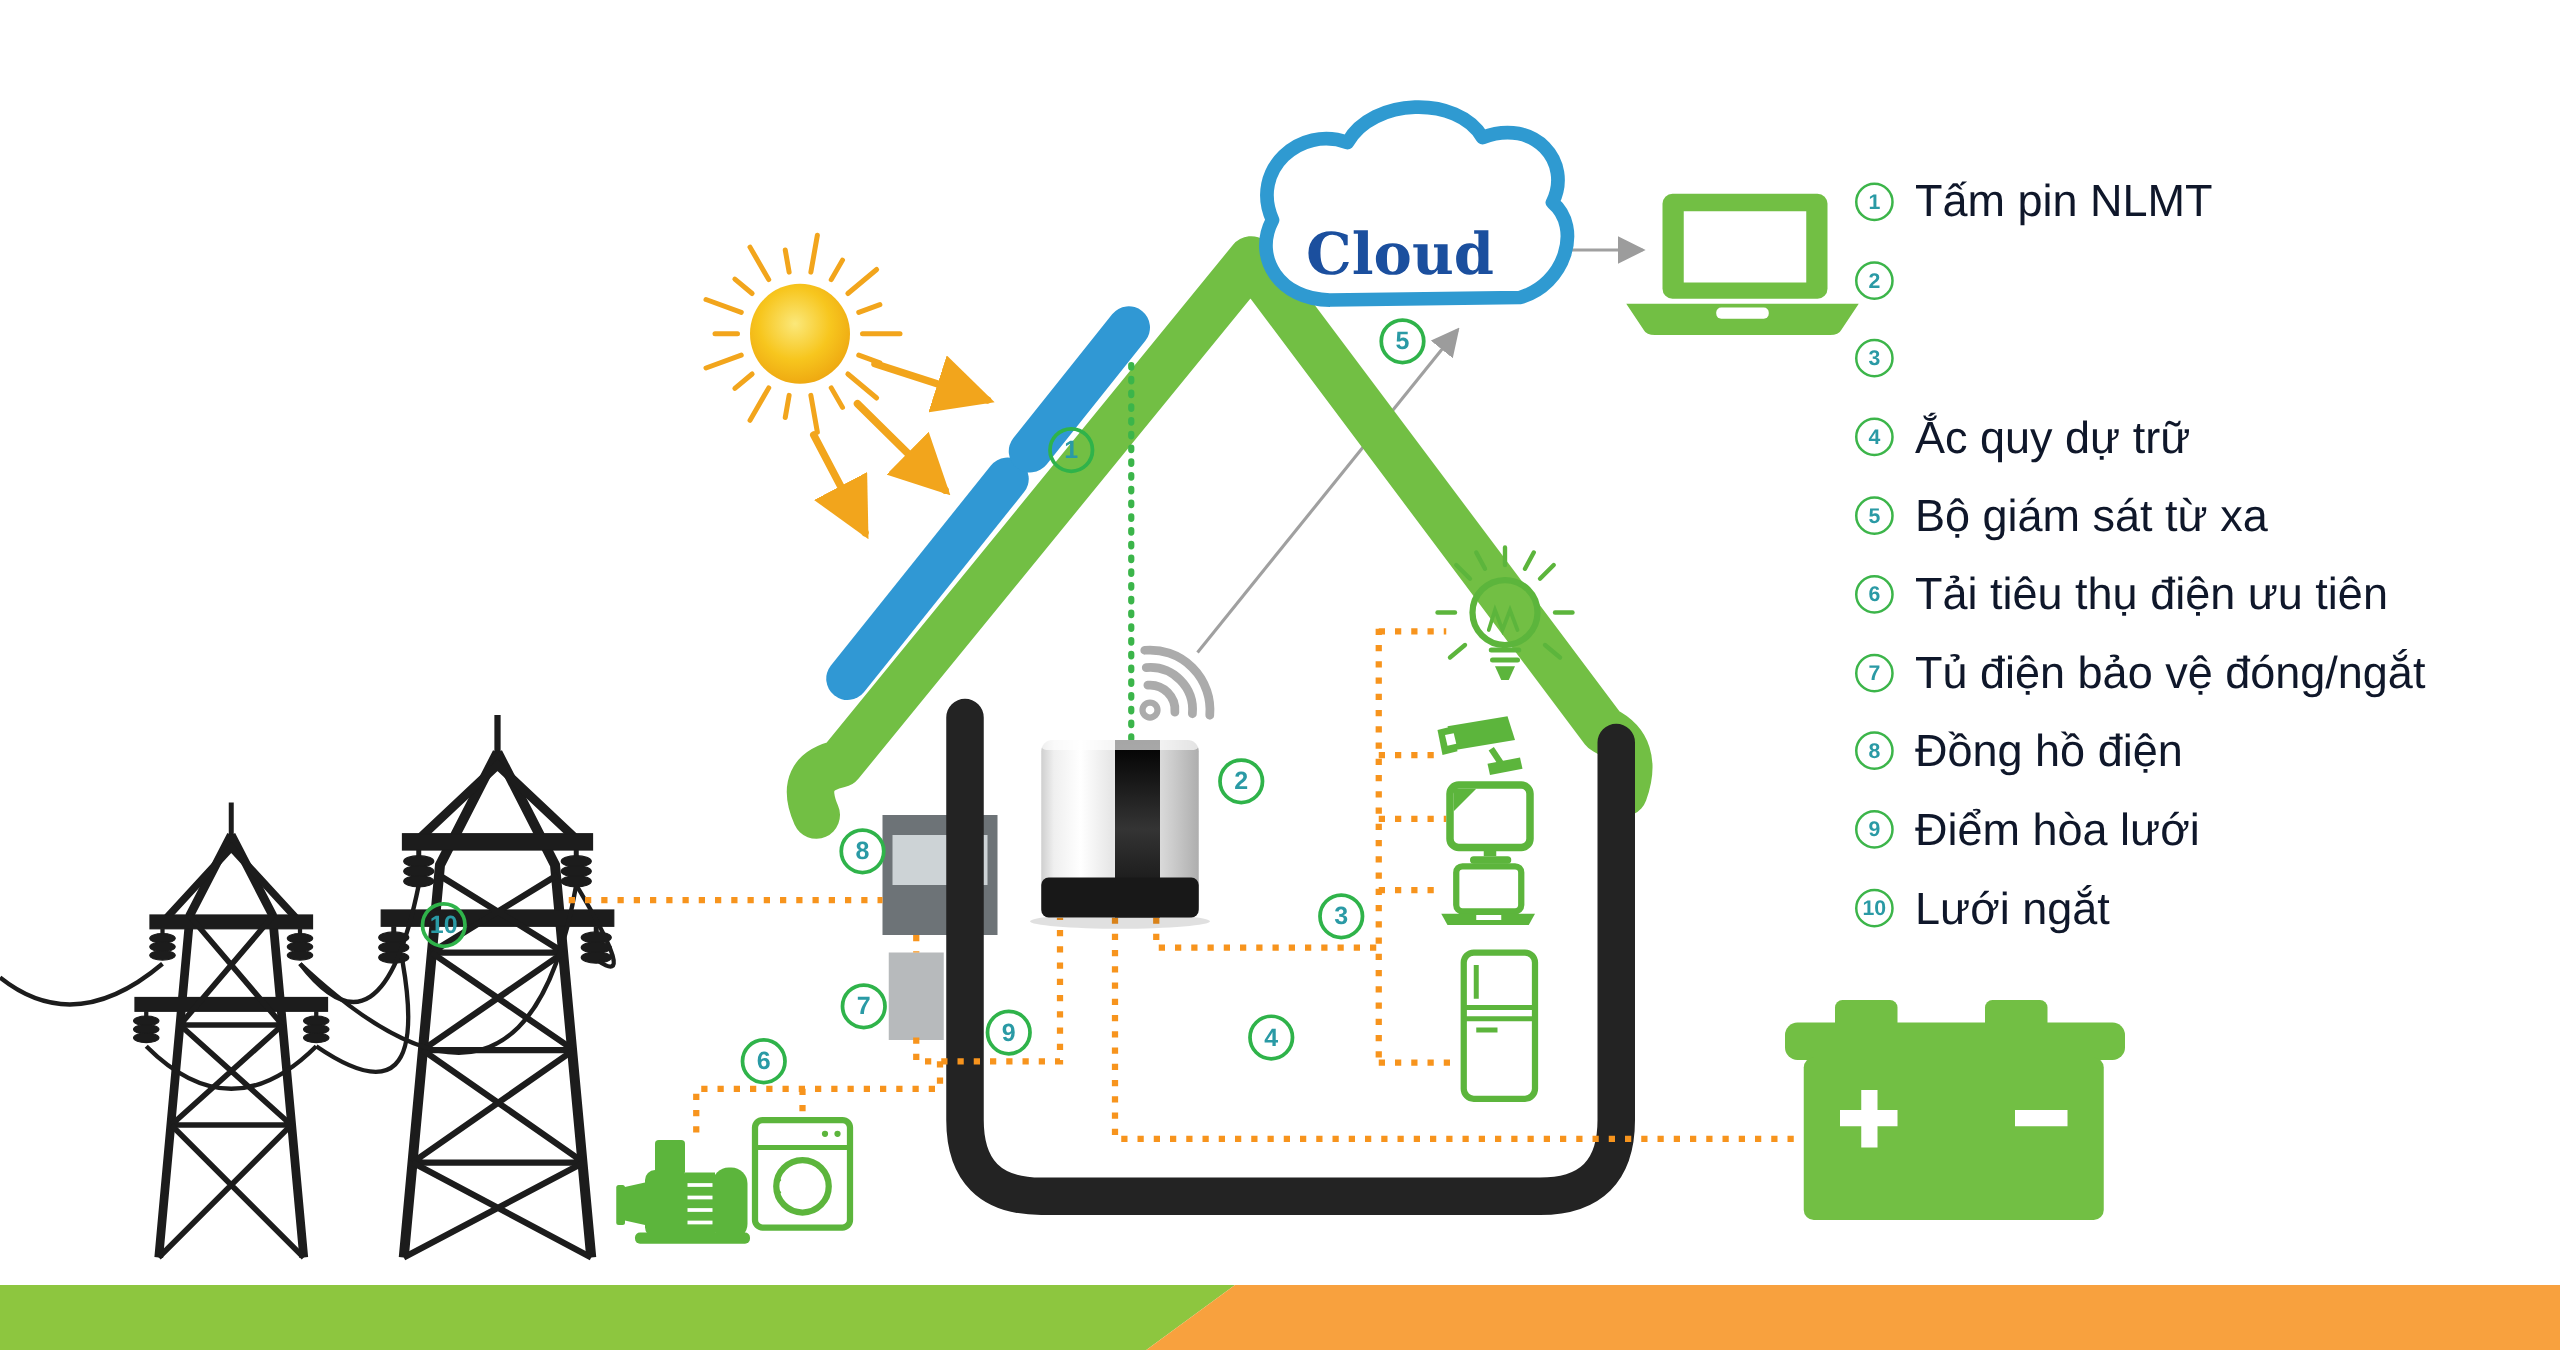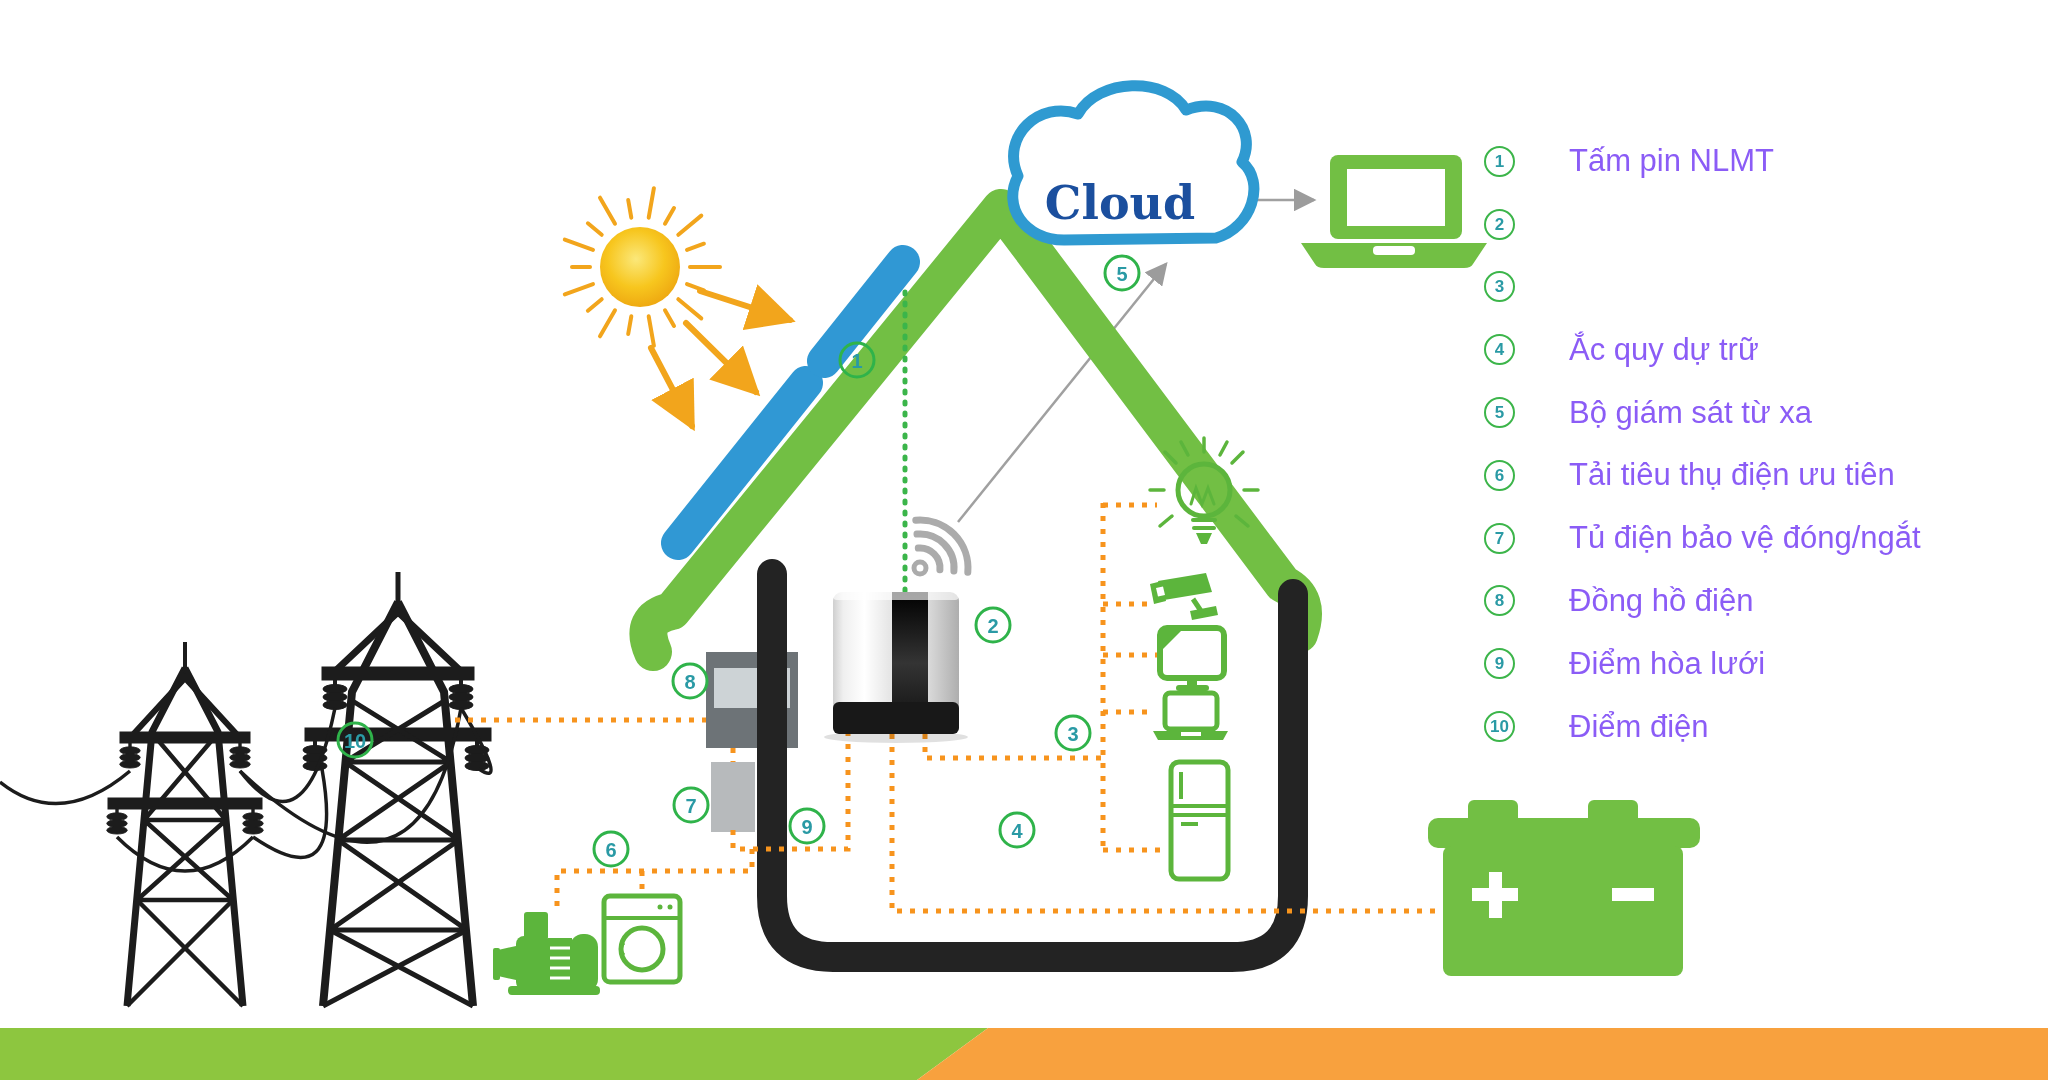--- a/index.html
+++ b/index.html
@@ -8,21 +8,21 @@
   .stage svg{position:absolute;left:0;top:0;}
   .marker{position:absolute;width:37px;height:37px;border:3px solid #2fb34a;border-radius:50%;
           box-sizing:border-box;display:flex;align-items:center;justify-content:center;
           transform:translate(-50%,-50%);color:#2a9aa5;font-size:20px;font-weight:bold;
           background:transparent;line-height:1;}
   .legend{position:absolute;left:1484px;top:130px;display:flex;flex-direction:column;}
   .legend-row{height:62.8px;display:flex;align-items:center;gap:17px;}
   .lnum{width:31px;height:31px;border:2.5px solid #3cb54a;border-radius:50%;box-sizing:border-box;
         display:flex;align-items:center;justify-content:center;color:#2a9aa5;
         font-size:17px;font-weight:bold;flex:0 0 auto;line-height:1;}
-  .ltext{font-size:31px;color:#8b5cf6;white-space:nowrap;margin-left:37px;}
+  .ltext{font-size:36px;color:#0f172a;white-space:nowrap;}
 </style>
 </head>
 <body>
 
 <div class="stage">
 <svg width="2048" height="1080" viewBox="0 0 2048 1080">
   <defs>
     <radialGradient id="sunG" cx="0.45" cy="0.4" r="0.65">
       <stop offset="0" stop-color="#fbe87a"></stop>
           <stop offset="0.55" stop-color="#f7c61e"></stop>
@@ -352,16 +352,16 @@
     <div class="legend-row">
         <span class="lnum">8</span>
         <span class="ltext">Đồng hồ điện</span>
       </div>
     <div class="legend-row">
         <span class="lnum">9</span>
         <span class="ltext">Điểm hòa lưới</span>
       </div>
     <div class="legend-row">
         <span class="lnum">10</span>
-        <span class="ltext">Điểm điện</span>
+        <span class="ltext">Lưới ngắt</span>
       </div>
   </div>
 </div>
 
 </body></html>

